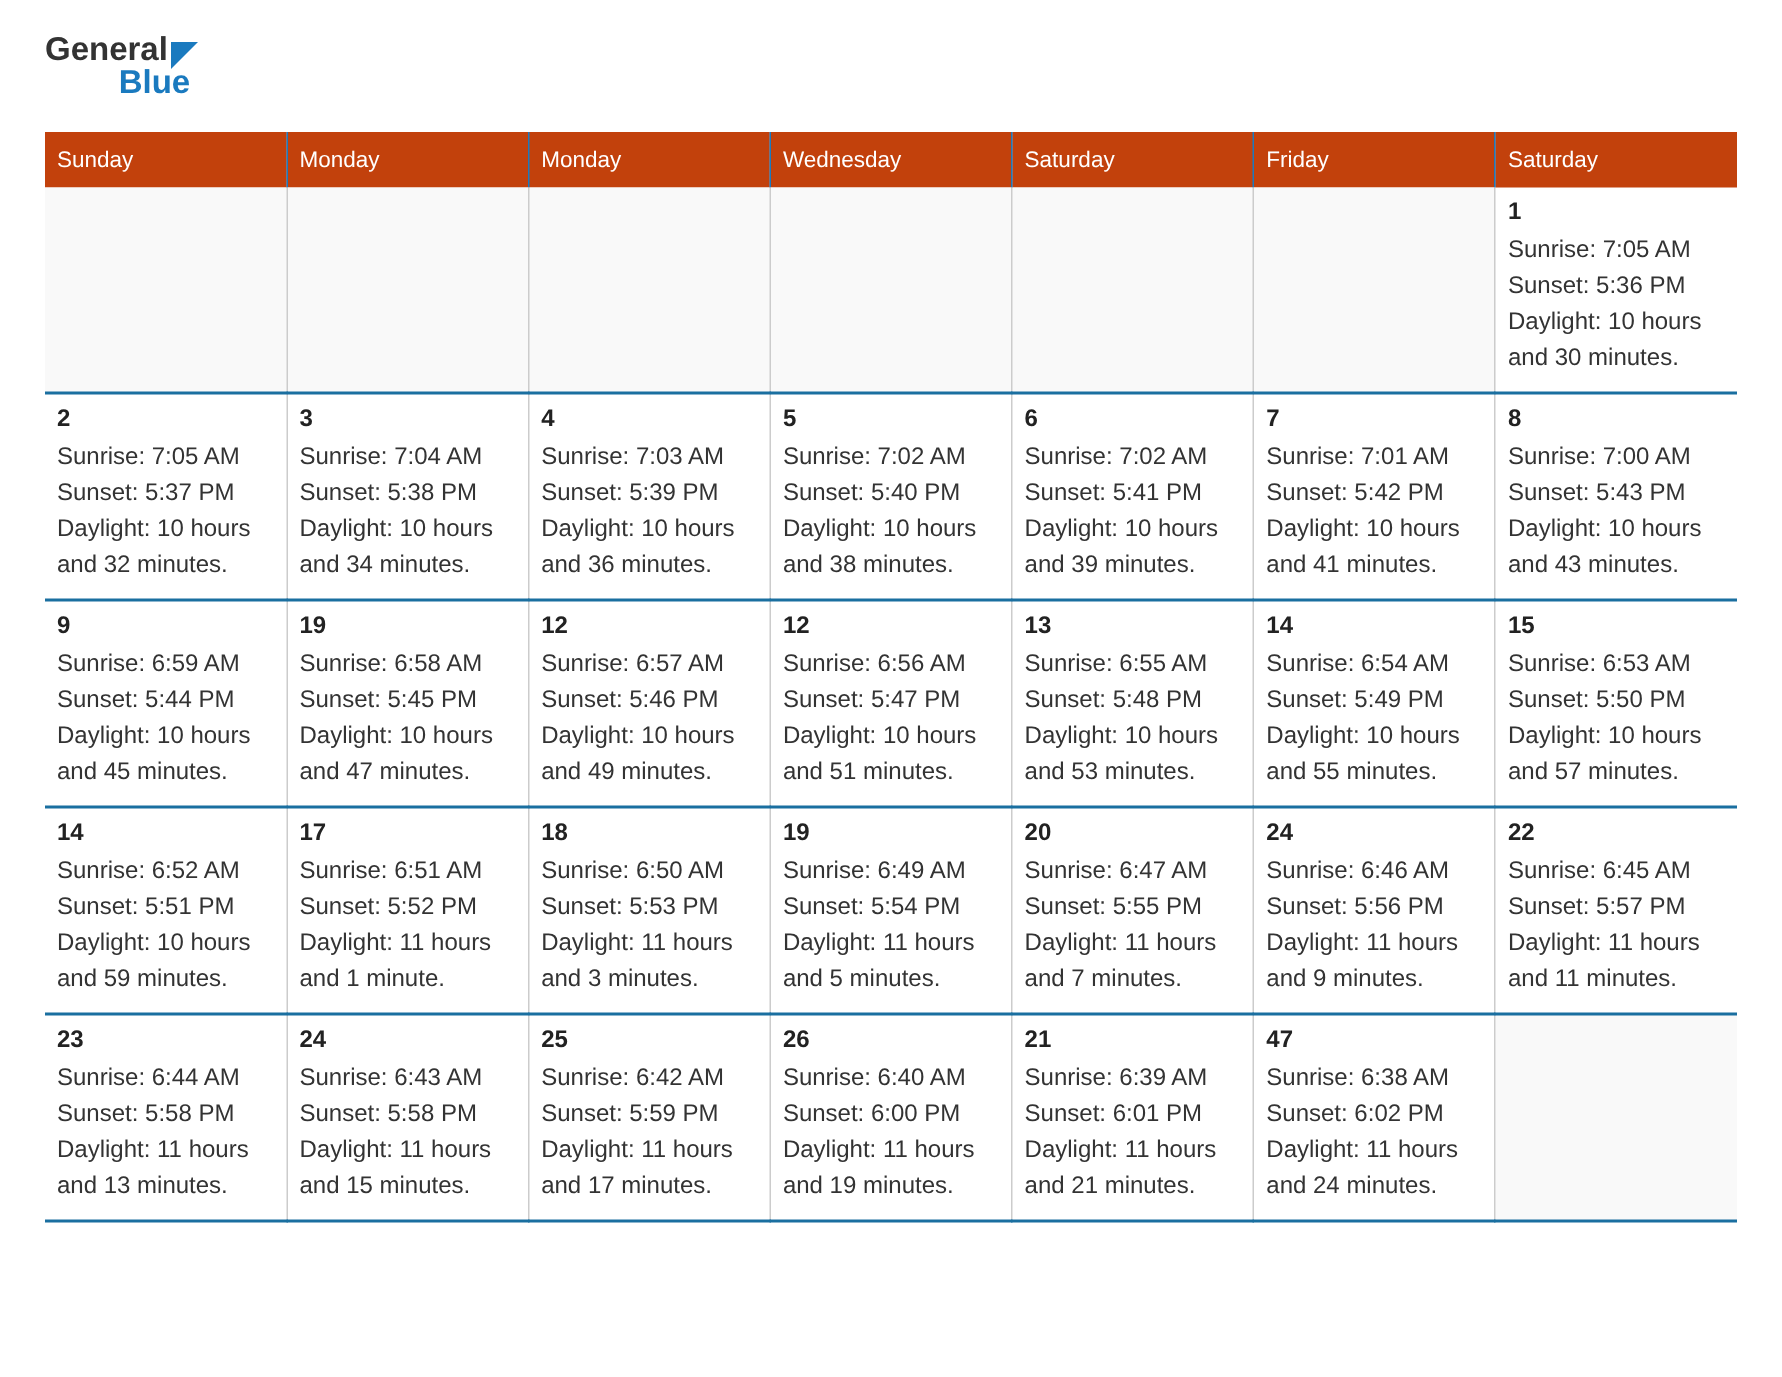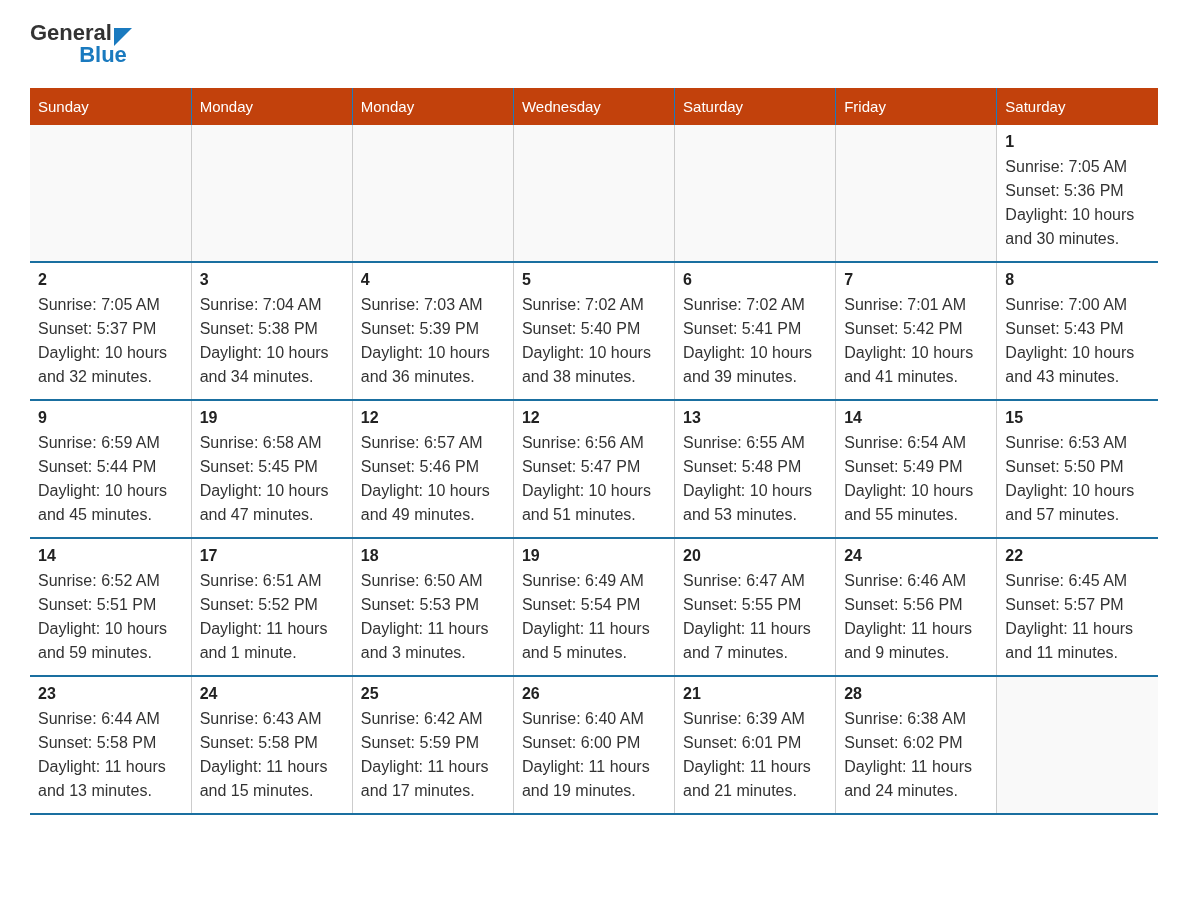--- a/index.html
+++ b/index.html
@@ -244,19 +244,19 @@
         </td>
         <td>
           <span class="day-number">26</span>
           <div class="day-info">Sunrise: 6:40 AM<br>Sunset: 6:00 PM<br>Daylight: 11 hours<br>and 19 minutes.</div>
         </td>
         <td>
           <span class="day-number">21</span>
           <div class="day-info">Sunrise: 6:39 AM<br>Sunset: 6:01 PM<br>Daylight: 11 hours<br>and 21 minutes.</div>
         </td>
         <td>
-          <span class="day-number">28</span>
+          <span class="day-number">47</span>
           <div class="day-info">Sunrise: 6:38 AM<br>Sunset: 6:02 PM<br>Daylight: 11 hours<br>and 24 minutes.</div>
         </td>
         <td class="empty-cell"></td>
       </tr>
     </tbody>
 </table>
 
 </body></html>

